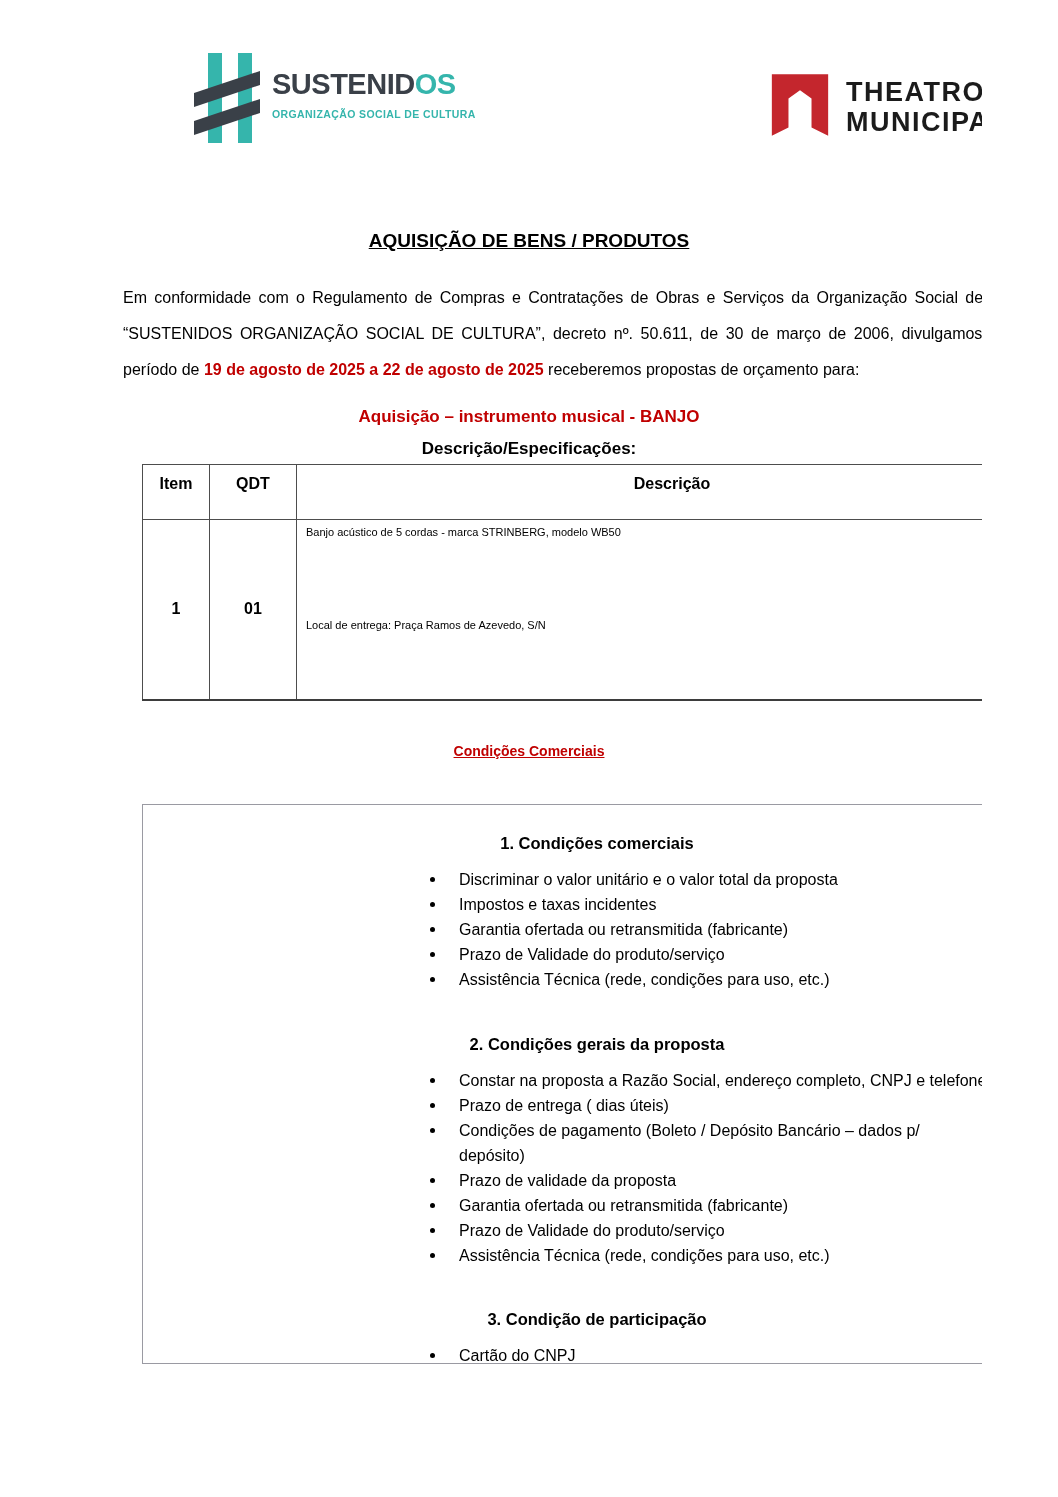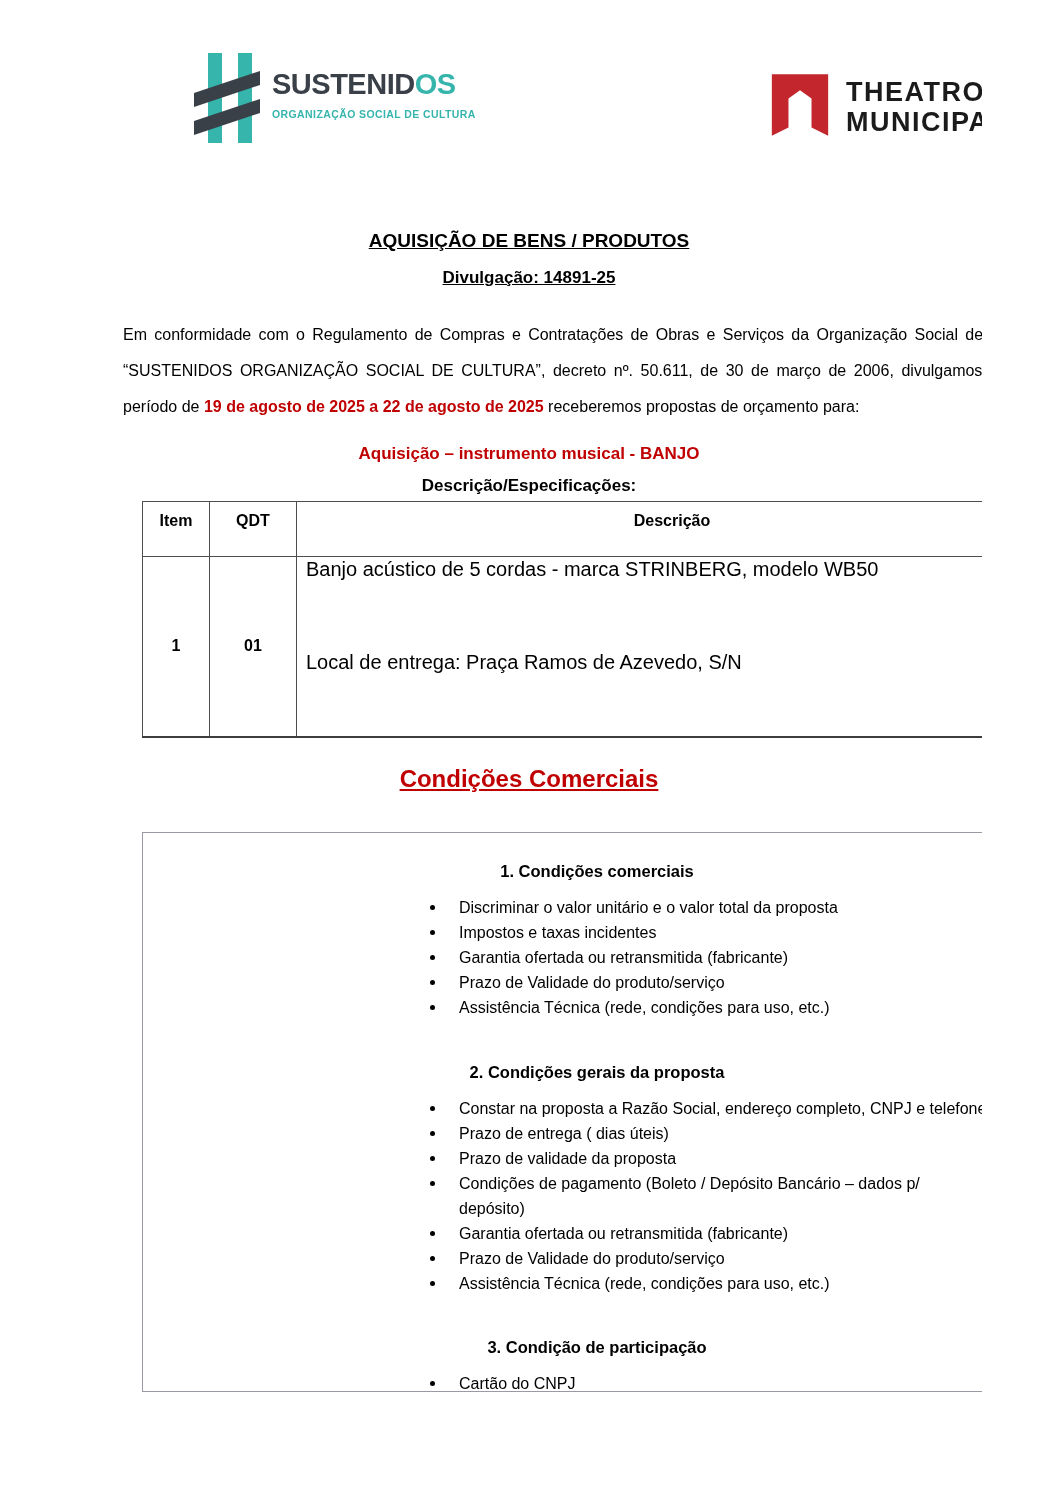--- a/index.html
+++ b/index.html
@@ -38,26 +38,26 @@
   .spec-heading { margin-top:9px; text-align:center; font-size:17px; font-weight:bold; line-height:22px; }
 
   
   table.spec { border-collapse:collapse; margin:4px 0 0 66px; width:905px; table-layout:fixed; }
   table.spec th, table.spec td { border:1px solid #4d4d4d; }
   table.spec { border:1px solid #4d4d4d; border-bottom:2px solid #3d3d3d; }
   table.spec th {
     font-size:16px; font-weight:bold; height:55px; vertical-align:top; padding-top:10px; text-align:center;
   }
   td.c-item, td.c-qdt { text-align:center; vertical-align:middle; font-weight:bold; font-size:16px; height:180px; }
-  td.c-desc { vertical-align:top; padding:3px 10px 0 9px; font-size:20px; }
+  td.c-desc { vertical-align:top; padding:3px 10px 0 9px; font-size:11px; }
   .desc-l1 { margin-bottom:74px; line-height:19px; }
   .desc-l2 { line-height:19px; }
 
   
-  .comm-heading { margin-top:29px; text-align:center; font-size:24px; font-weight:bold; color:#c00000; text-decoration:underline; line-height:24px; }
+  .comm-heading { margin-top:38px; text-align:center; font-size:14px; font-weight:bold; color:#c00000; text-decoration:underline; line-height:24px; }
 
   .cond-box {
     margin:41px 0 0 66px; width:910px; height:560px;
     border:1px solid #9a9aa2; padding-top:27px;
   }
   .sec-title { text-align:center; font-size:16.5px; font-weight:bold; line-height:22px; }
   .sec-title.s2 { margin-top:41px; }
   .sec-title.s3 { margin-top:40px; }
   ul.bullets { margin-top:13px; list-style:none; padding-left:316px; padding-right:10px; }
   ul.bullets li {
@@ -95,21 +95,20 @@
       </svg>
     </span>
     <div class="thea-text">
       <div class="thea-line">THEATRO</div>
       <div class="thea-line">MUNICIPAL</div>
     </div>
   </div>
 
   <div class="title-block">
     <div class="doc-title">AQUISIÇÃO DE BENS / PRODUTOS</div>
-    <div class="doc-subtitle">Divulgação: 14891-25</div>
   </div>
 
   <p class="intro"><span>Em conformidade com o Regulamento de Compras e Contratações de Obras e Serviços da Organização Social de Cultura “SUSTENIDOS ORGANIZAÇÃO SOCIAL DE CULTURA”, decreto nº. 50.611, de 30 de março de 2006, divulgamos que no período de </span><span class="red-bold">19 de agosto de 2025 a 22 de agosto de 2025</span><span> receberemos propostas de orçamento para:</span></p>
 
   <div class="item-heading">Aquisição – instrumento musical - BANJO</div>
   <div class="spec-heading">Descrição/Especificações:</div>
 
   <table class="spec">
     <colgroup>
         <col style="width:67px">
@@ -145,23 +144,23 @@
       <li>Impostos e taxas incidentes</li>
       <li>Garantia ofertada ou retransmitida (fabricante)</li>
       <li>Prazo de Validade do produto/serviço</li>
       <li>Assistência Técnica (rede, condições para uso, etc.)</li>
     </ul>
 
     <div class="sec-title s2">2. Condições gerais da proposta</div>
     <ul class="bullets">
       <li>Constar na proposta a Razão Social, endereço completo, CNPJ e telefone</li>
       <li>Prazo de entrega ( dias úteis)</li>
-      <li>Prazo de validade da proposta</li>
       <li>Condições de pagamento (Boleto / Depósito Bancário – dados p/
 depósito)</li>
+      <li>Prazo de validade da proposta</li>
       <li>Garantia ofertada ou retransmitida (fabricante)</li>
       <li>Prazo de Validade do produto/serviço</li>
       <li>Assistência Técnica (rede, condições para uso, etc.)</li>
     </ul>
 
     <div class="sec-title s3">3. Condição de participação</div>
     <ul class="bullets">
       <li>Cartão do CNPJ</li>
     </ul>
 

